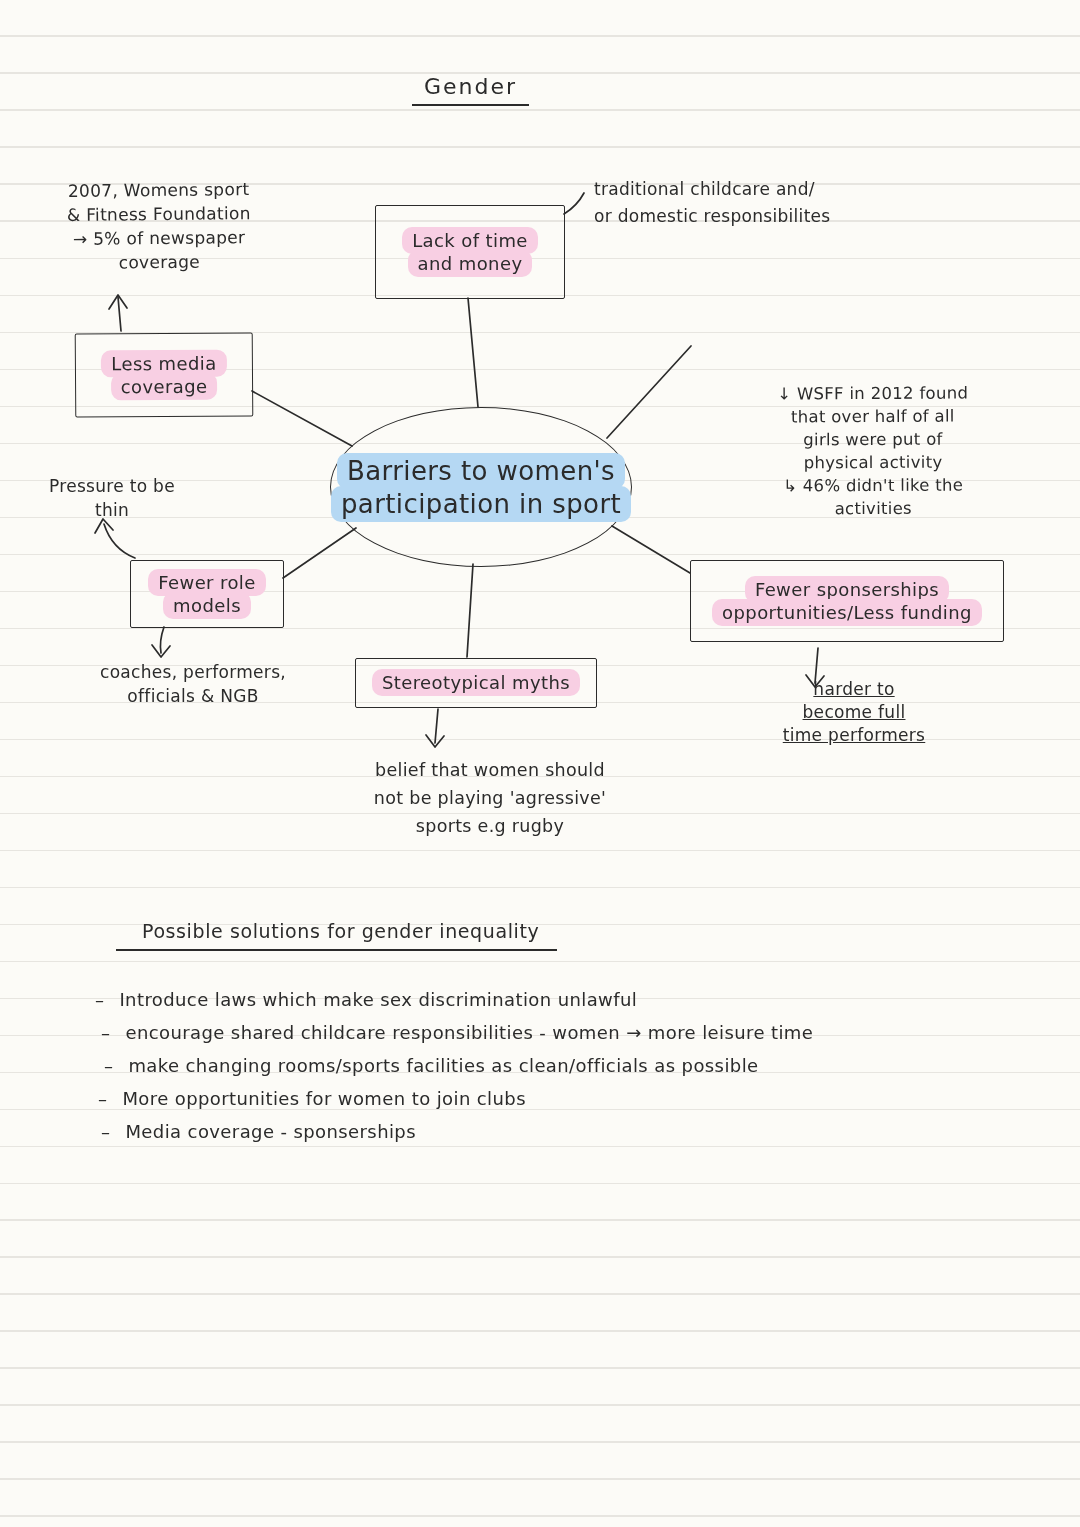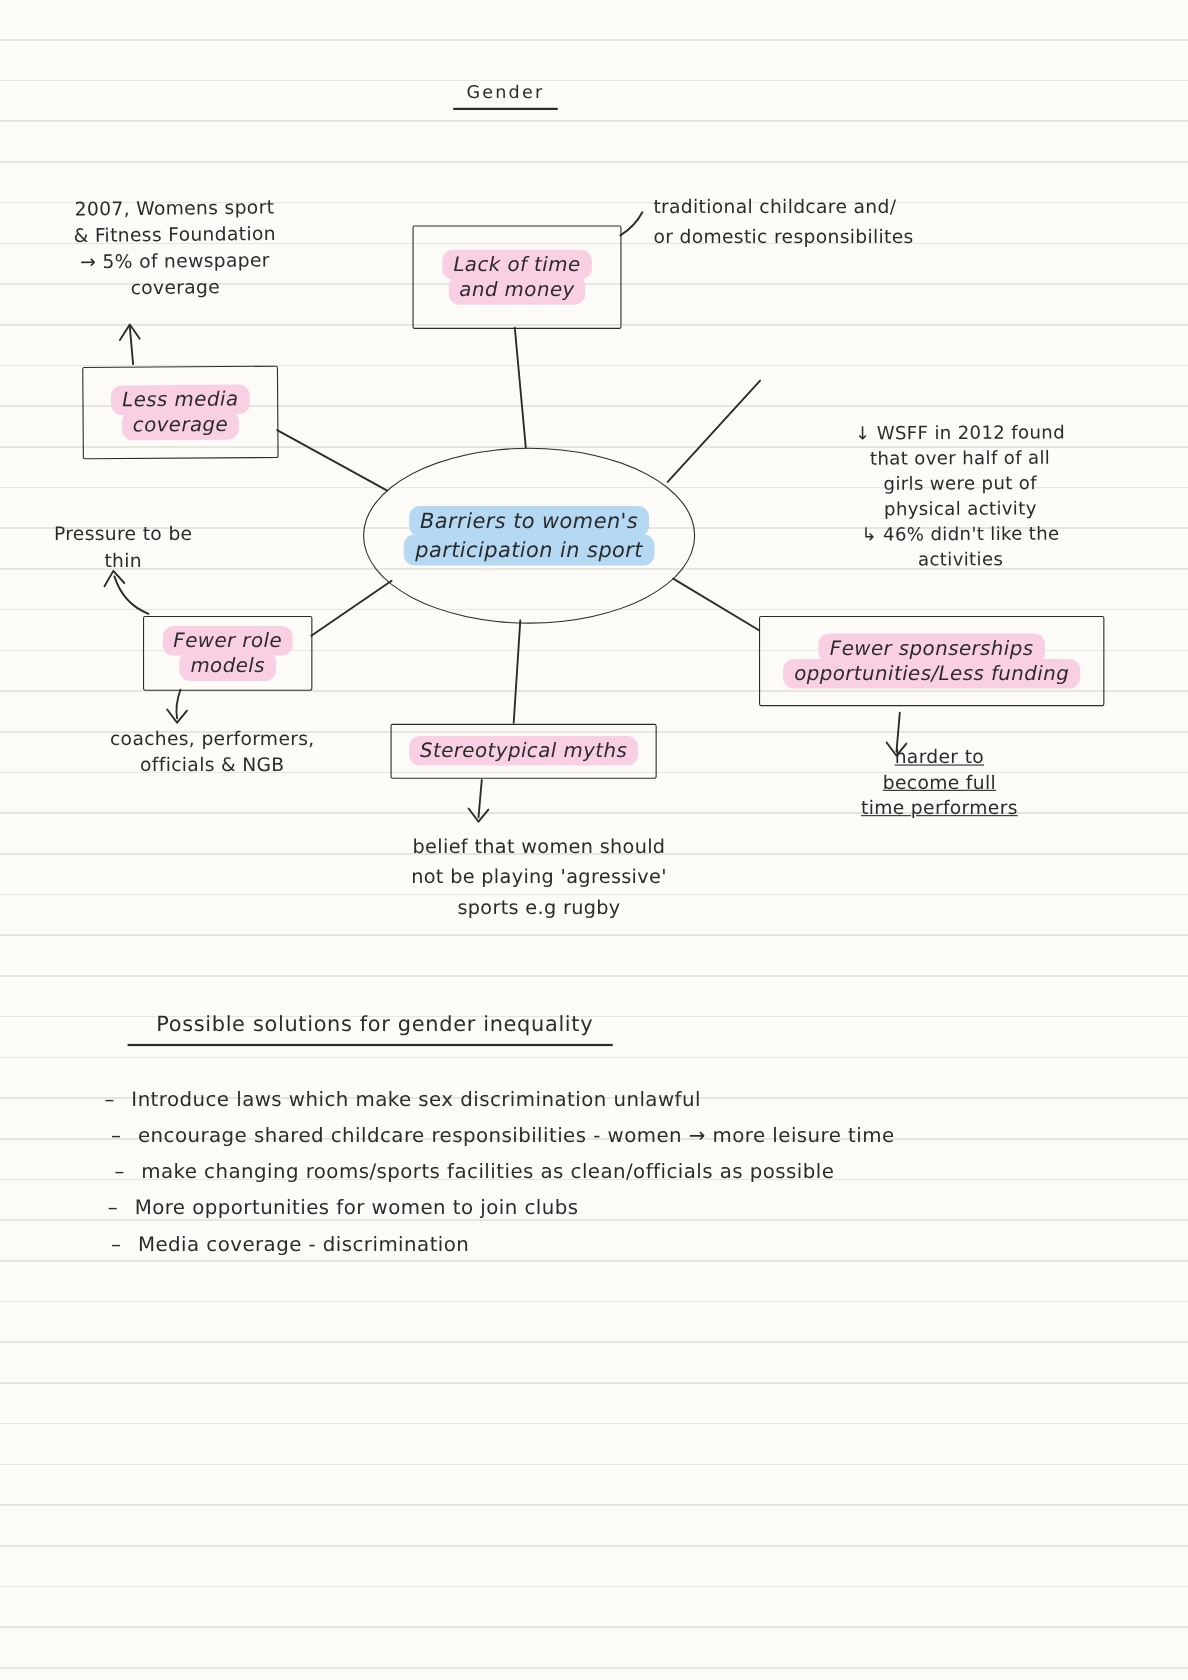--- a/index.html
+++ b/index.html
@@ -11,21 +11,21 @@
       transparent 0px, transparent 35.5px,
       #e7e5e0 35.5px, #e7e5e0 37px);
     font-family:"DejaVu Sans", sans-serif;
     color:#2b2b2b;
     overflow:hidden;
   }
   .connectors { position:absolute; left:0; top:0; width:1080px; height:1527px; pointer-events:none; }
 
   .title {
     position:absolute; left:412px; top:74px;
-    font-size:16px; letter-spacing:2px;
+    font-size:22px; letter-spacing:2px;
     padding:0 12px 5px 12px;
     border-bottom:2px solid #2b2b2b;
   }
 
   .ann {
     position:absolute; white-space:pre-line;
     font-size:17px; line-height:24px; letter-spacing:0.3px;
   }
   .ann-wsf      { left:40px;  top:178px; width:238px; text-align:center; transform:rotate(-0.6deg); }
   .ann-childcare{ left:594px; top:176px; width:300px; text-align:left; line-height:27px; }
@@ -34,37 +34,37 @@
   .ann-coaches  { left:84px;  top:660px; width:218px; text-align:center; }
   .ann-harder   { left:756px; top:678px; width:196px; text-align:center; line-height:23px;text-decoration:underline; }
   .ann-belief   { left:336px; top:756px; width:308px; text-align:center; font-size:17.5px; line-height:28px; }
 
   .node {
     position:absolute;
     border:1.6px solid #2b2b2b; border-radius:2px;
     display:flex; flex-direction:column; justify-content:center; align-items:center; gap:5px;
   }
   .bl { line-height:1; }
-  .hl { padding:3px 10px; border-radius:10px; font-size:18px; letter-spacing:0.4px; white-space:nowrap;font-style:italic; }
+  .hl { padding:3px 10px; border-radius:10px; font-size:18px; letter-spacing:0.4px; white-space:nowrap; }
   .pink { background:#f8cfe3; }
   .blue { background:#b5d8f3; }
 
   .box-lack-time  { left:375px; top:205px; width:188px; height:92px; }
   .box-less-media { left:75px;  top:333px; width:176px; height:82px; transform:rotate(-0.4deg); }
   .box-school-pe  { left:690px; top:302px; width:252px; height:70px; }
   .box-fewer-role { left:130px; top:560px; width:152px; height:66px; }
   .box-fewer-spons{ left:690px; top:560px; width:312px; height:80px; }
   .box-stereo     { left:355px; top:658px; width:240px; height:48px; }
 
   .ellipse {
     position:absolute; left:330px; top:407px; width:300px; height:158px;
     border:1.8px solid #2b2b2b; border-radius:50%;
     display:flex; flex-direction:column; justify-content:center; align-items:center; gap:7px;
   }
-  .ellipse .hl { font-size:19px; }
+  .ellipse .hl { font-size:26px; }
 
   .sol-heading {
     position:absolute; left:116px; top:920px;
     font-size:19px; letter-spacing:0.6px;
     padding:0 18px 7px 26px;
     border-bottom:2px solid #2b2b2b;
   }
   .sol-list { position:absolute; left:95px; top:983px; font-size:18px; letter-spacing:0.4px; }
   .sol-item { height:33px; display:flex; align-items:center; gap:15px; }
   .sol-item:nth-child(2){ padding-left:6px; }
@@ -166,17 +166,17 @@
     <div class="sol-item">
       <span>–</span>
       <span>make changing rooms/sports facilities as clean/officials as possible</span>
     </div>
     <div class="sol-item">
       <span>–</span>
       <span>More opportunities for women to join clubs</span>
     </div>
     <div class="sol-item">
       <span>–</span>
-      <span>Media coverage - discrimination</span>
+      <span>Media coverage - sponserships</span>
     </div>
   </div>
 
 </div>
 
 </body></html>

